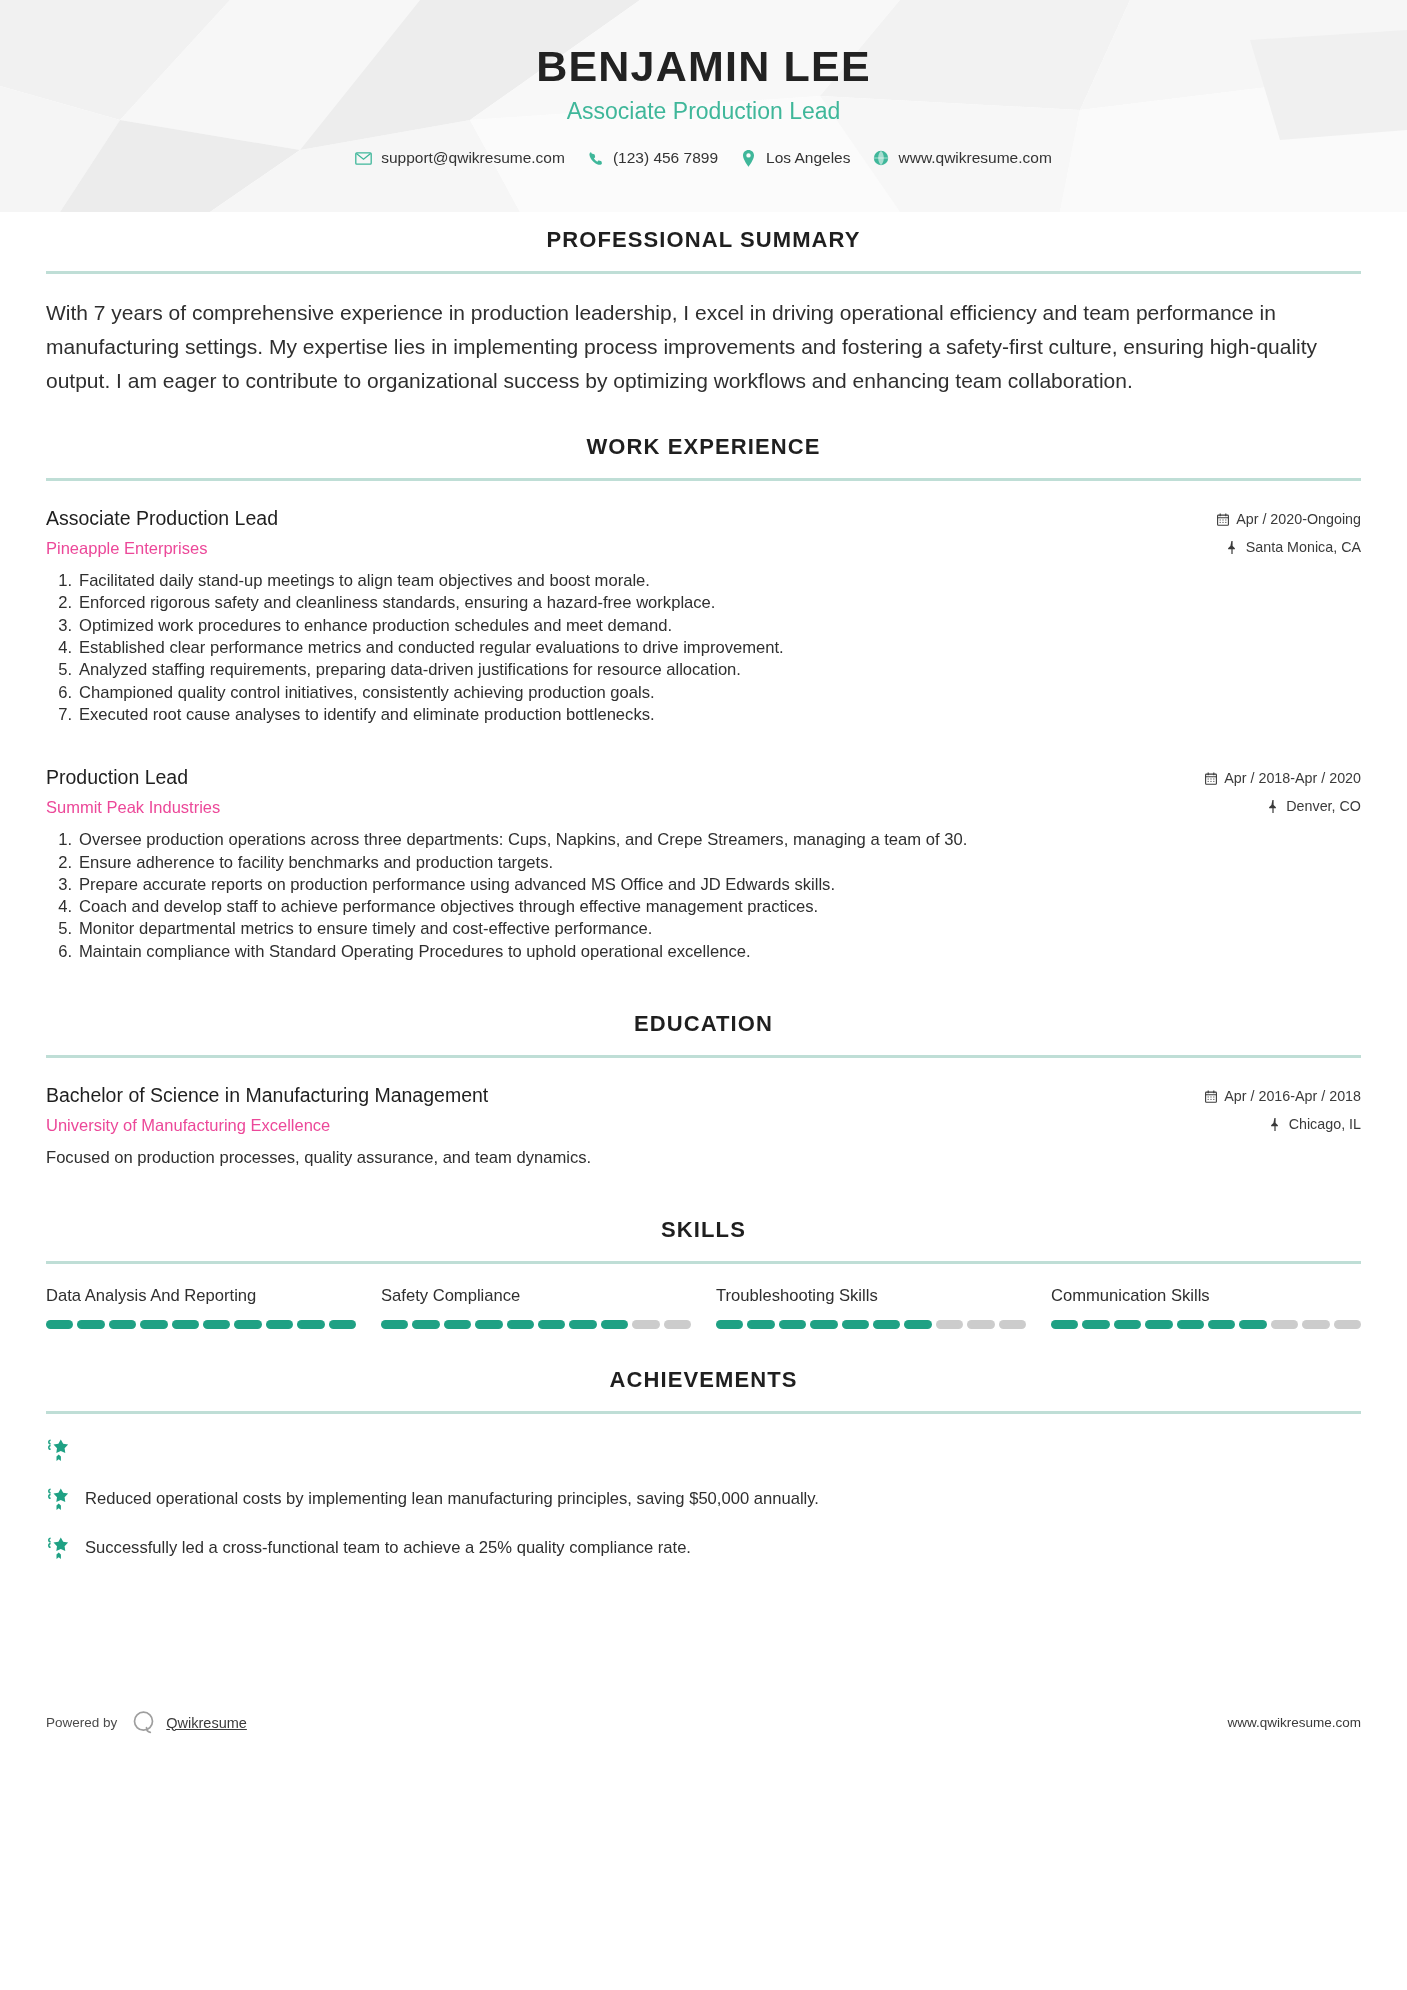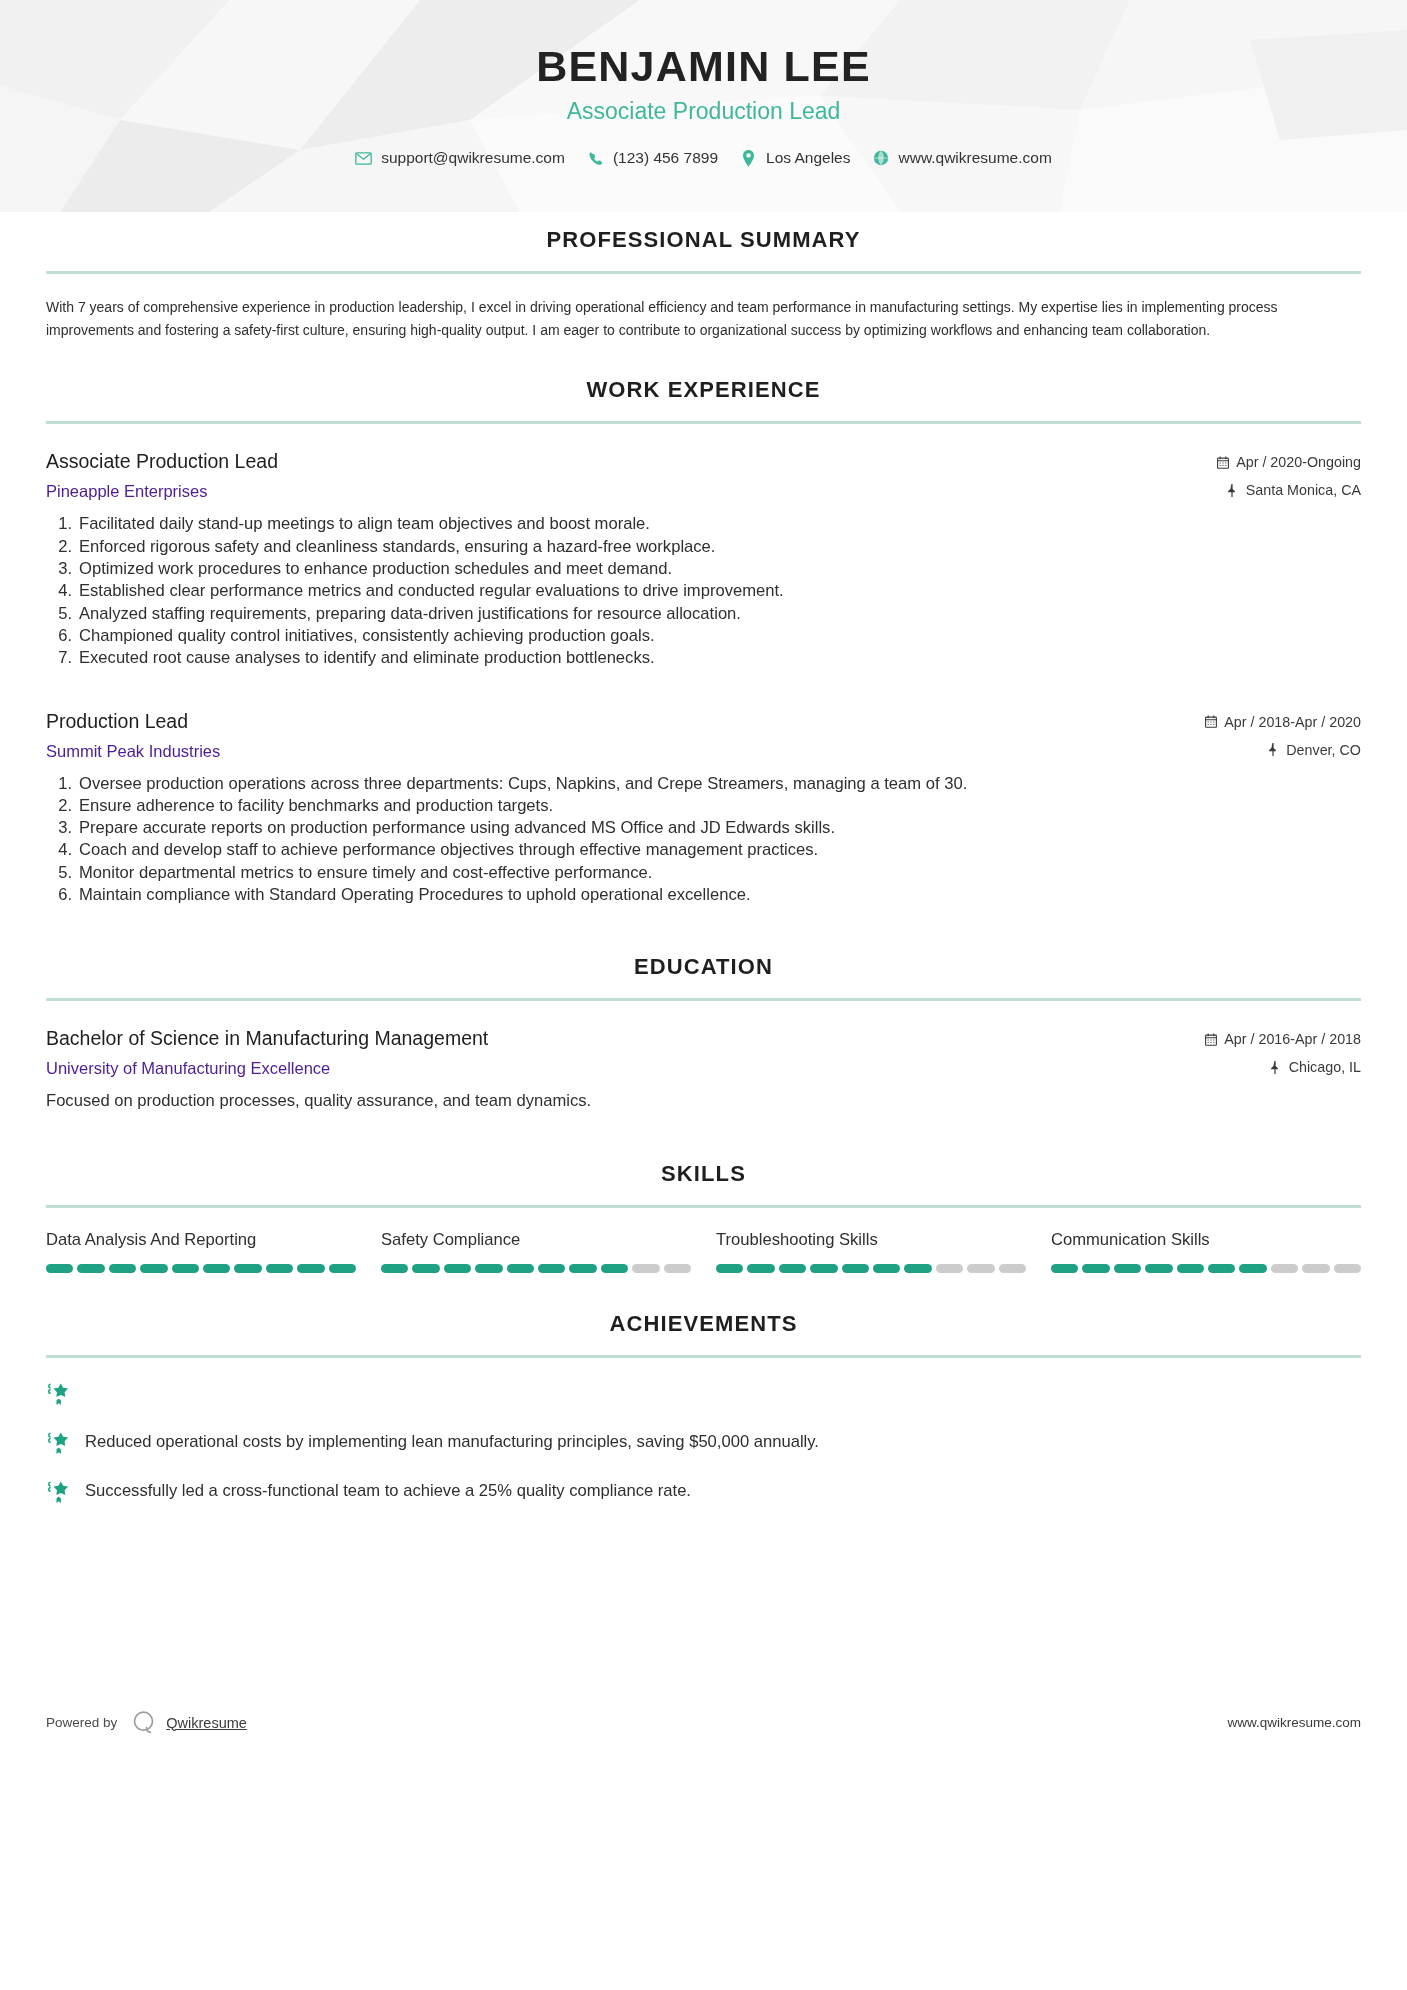--- a/index.html
+++ b/index.html
@@ -93,21 +93,21 @@
   }
   .section-rule {
     height: 3px;
     background: #bfded6;
     margin-top: 18px;
   }
 
   
   .summary-text {
     margin-top: 22px;
-    font-size: 14px;
+    font-size: 21px;
     line-height: 1.62;
     color: #2f2f2f;
     text-align: left;
   }
 
   
   .entry { margin-top: 26px; }
   .entry-head {
     display: flex;
     justify-content: space-between;
@@ -120,21 +120,21 @@
     padding-top: 4px;
   }
   .entry-role {
     font-size: 19.5px;
     font-weight: normal;
     color: #1f1f1f;
   }
   .entry-org {
     margin-top: 9px;
     font-size: 16.5px;
-    color: #4c1d95;
+    color: #ec4899;
   }
   .meta-line {
     display: flex;
     align-items: center;
     justify-content: flex-end;
     font-size: 14.3px;
     color: #3a3a3a;
     white-space: nowrap;
   }
   .meta-line + .meta-line { margin-top: 12px; }

